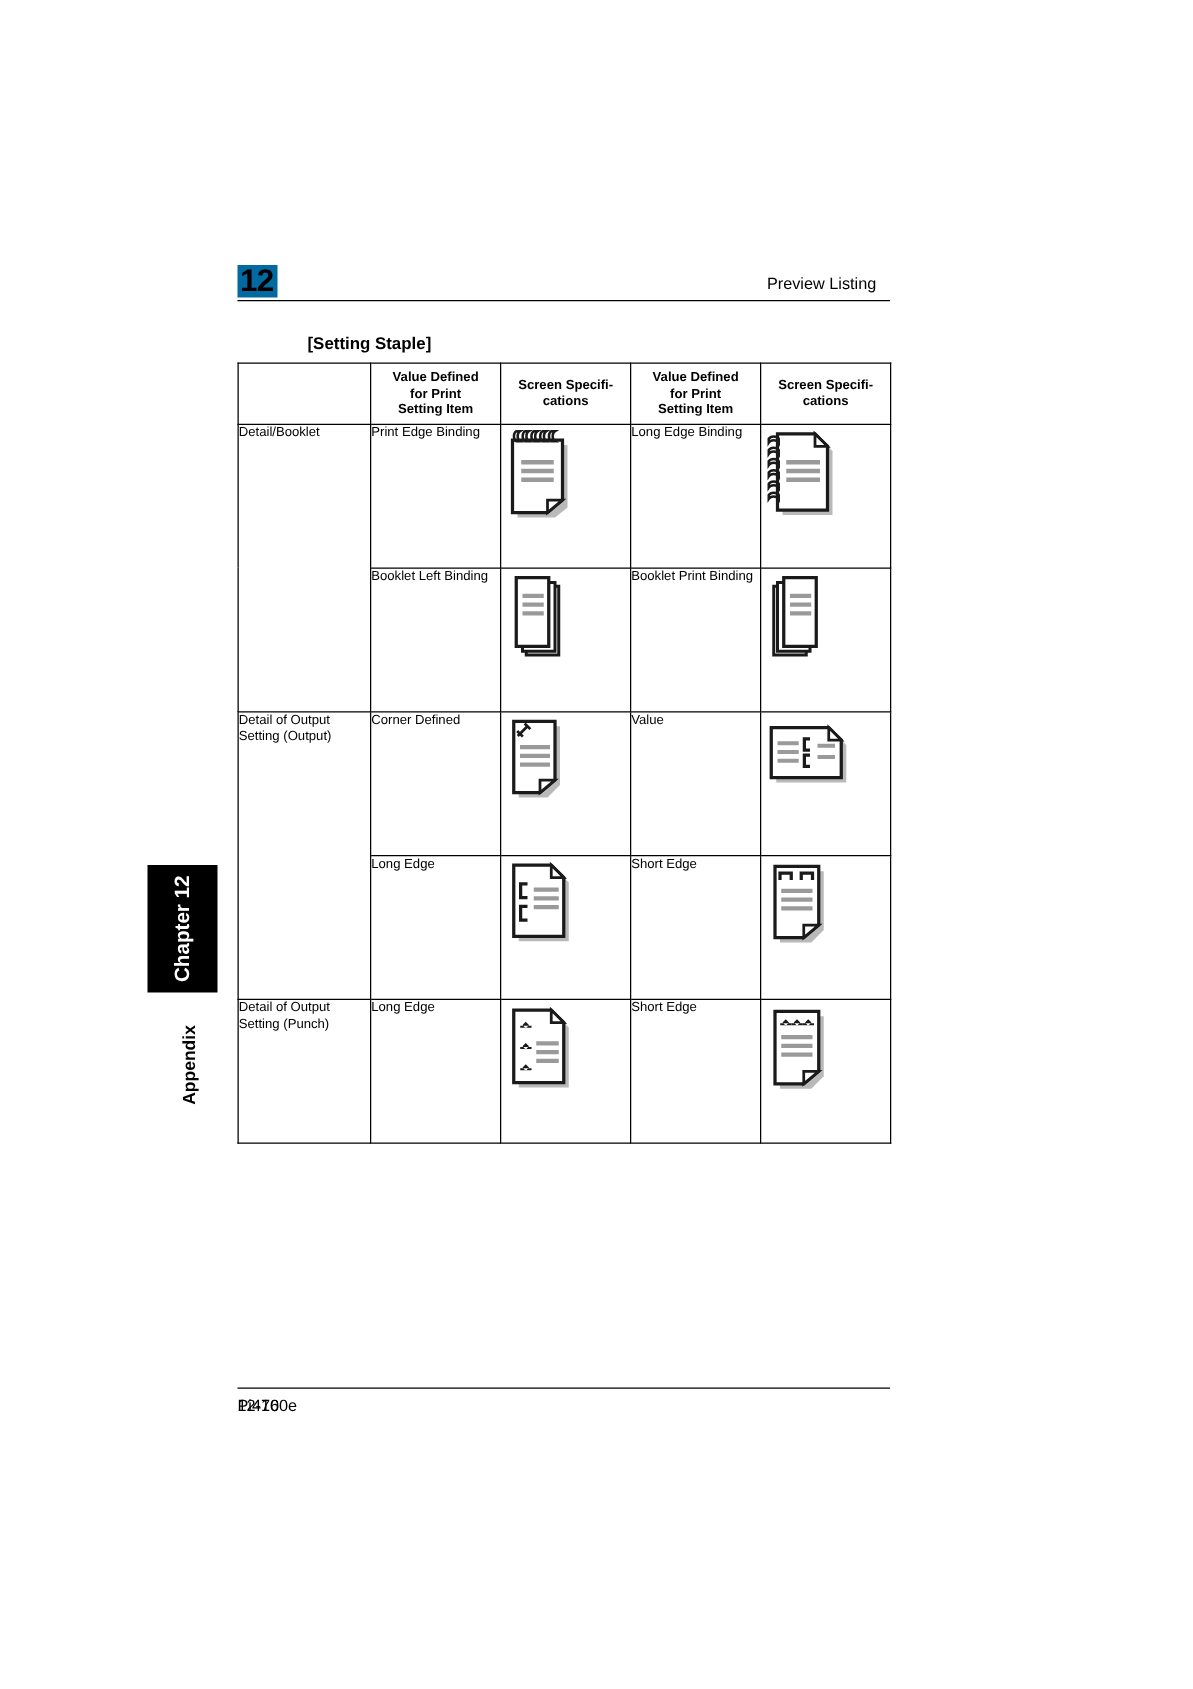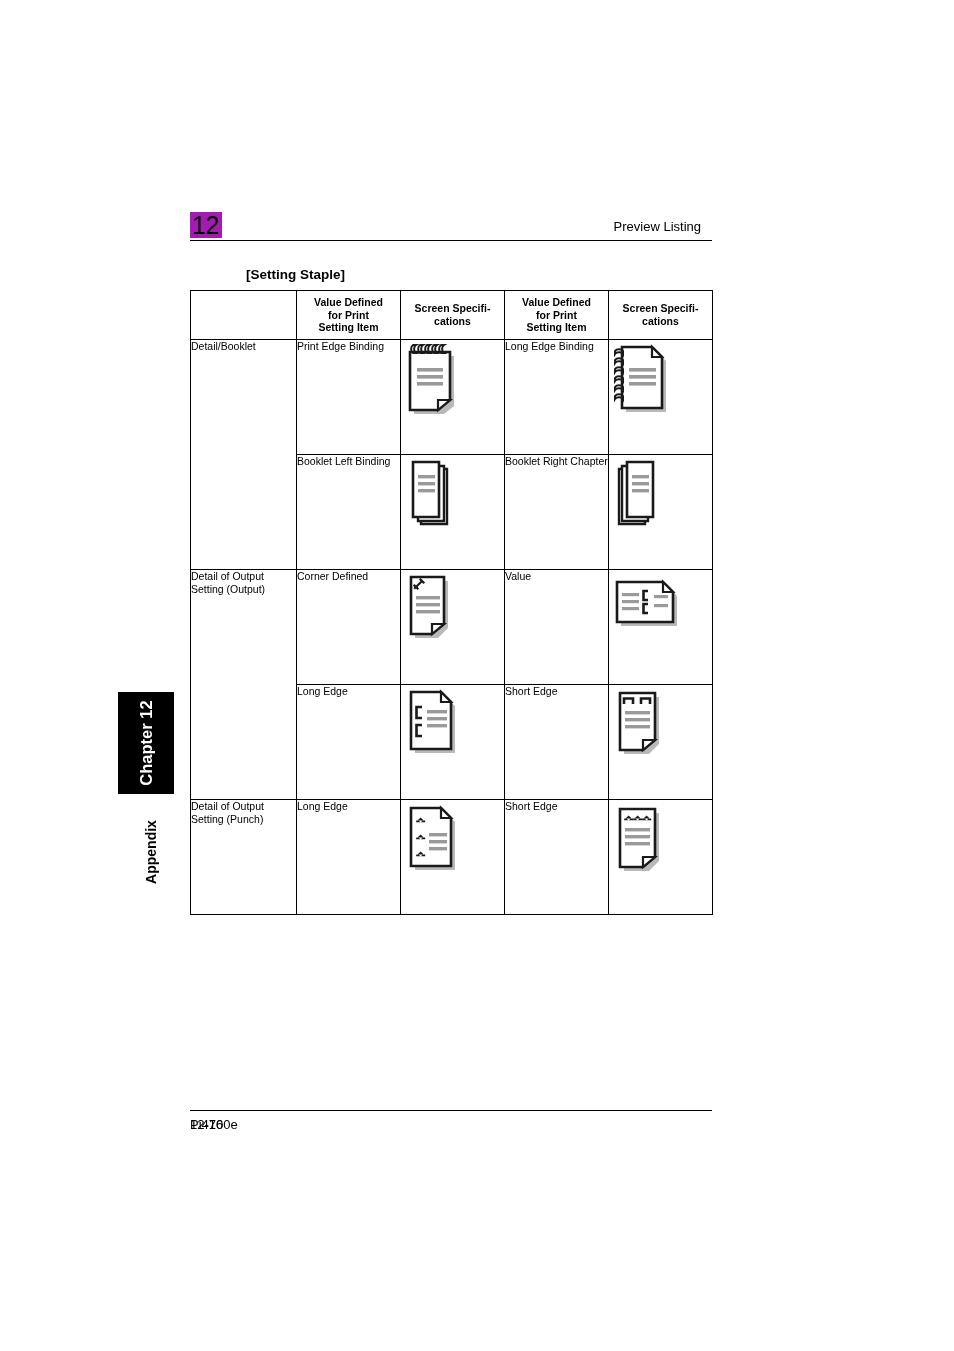--- a/index.html
+++ b/index.html
@@ -21,23 +21,23 @@
     position: absolute;
     left: 190px;
     top: 214px;
     width: 522px;
     height: 28px;
   }
   #chapter-number {
     position: absolute;
     left: 0px;
     top: -2px;
-    background: #a21caf;
+    background: #0369a1;
     font-size: 25px;
-    font-weight: normal;
+    font-weight: bold;
     letter-spacing: -0.5px;
     line-height: 26px;
     padding: 0px 3px 0px 2px;
   }
   #header-title {
     position: absolute;
     right: 11px;
     top: 4px;
     font-size: 13px;
     line-height: 17px;
@@ -281,21 +281,21 @@
             <path d="M20 14 L46 14 L46 69 L20 69 Z" fill="#ffffff" stroke="#1a1a1a" stroke-width="2.4"></path>
             <path d="M17 11 L43 11 L43 66 L17 66 Z" fill="#ffffff" stroke="#1a1a1a" stroke-width="2.4"></path>
 
             <path d="M12 7 L38 7 L38 62 L12 62 Z" fill="#ffffff" stroke="#1a1a1a" stroke-width="2.6"></path>
             <rect x="17" y="20" width="17" height="3.4" fill="#9a9a9a"></rect>
             <rect x="17" y="27" width="17" height="3.4" fill="#9a9a9a"></rect>
             <rect x="17" y="34" width="17" height="3.4" fill="#9a9a9a"></rect>
           </svg>
         </span>
       </td>
-      <td class="txt">Booklet Right Chapter</td>
+      <td class="txt">Booklet Print Binding</td>
       <td class="icon-cell">
         <span class="icon-wrap">
           <svg width="58" height="78" viewBox="0 0 58 78">
 
             <path d="M10 14 L36 14 L36 69 L10 69 Z" fill="#ffffff" stroke="#1a1a1a" stroke-width="2.4"></path>
             <path d="M13 11 L39 11 L39 66 L13 66 Z" fill="#ffffff" stroke="#1a1a1a" stroke-width="2.4"></path>
 
             <path d="M18 7 L44 7 L44 62 L18 62 Z" fill="#ffffff" stroke="#1a1a1a" stroke-width="2.6"></path>
             <rect x="23" y="20" width="17" height="3.4" fill="#9a9a9a"></rect>
             <rect x="23" y="27" width="17" height="3.4" fill="#9a9a9a"></rect>

